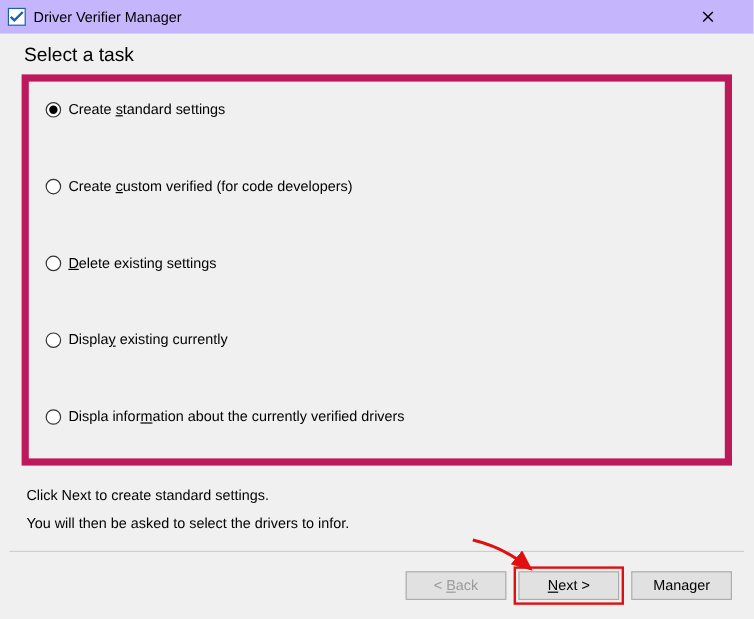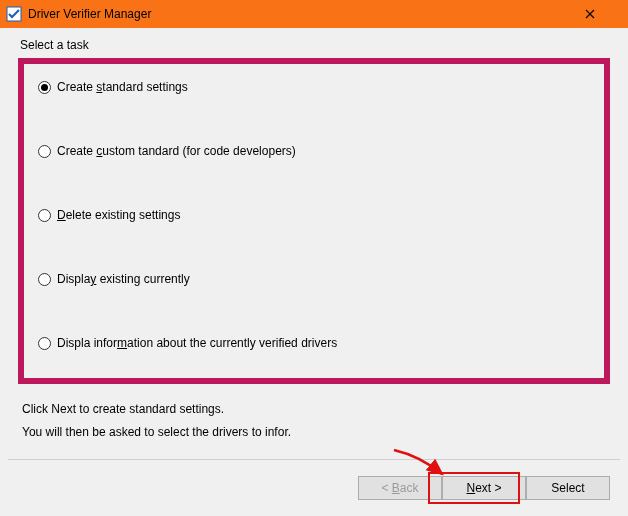--- a/index.html
+++ b/index.html
@@ -11,21 +11,21 @@
       font-size: 12px;
       color: #000;
       position: relative;
       overflow: hidden;
     }
     .titlebar {
       display: flex;
       align-items: center;
       height: 28px;
       padding: 0 18px 0 6px;
-      background: #f97316;
+      background: #c4b5fd;
     }
     .titlebar .app-icon {
       width: 16px;
       height: 16px;
       margin-right: 6px;
       display: flex;
       align-items: center;
       justify-content: center;
     }
     .titlebar .title {
@@ -38,21 +38,21 @@
       height: 24px;
       display: flex;
       align-items: center;
       justify-content: center;
       cursor: pointer;
     }
     .content {
       padding: 10px 18px 0 18px;
     }
     .group-label {
-      font-size: 12px;
+      font-size: 16px;
       color: #000;
       margin-bottom: 6px;
       margin-left: 2px;
     }
     .group-box {
       border: 6px solid #be185d;
       background: #f0f0f0;
       padding: 16px 14px 10px 14px;
       height: 326px;
     }
@@ -93,20 +93,21 @@
       right: 8px;
       bottom: 56px;
       height: 1px;
       background: #cfcfcf;
     }
     .button-row {
       position: absolute;
       bottom: 16px;
       right: 18px;
       display: flex;
+      gap: 10px;
     }
     .btn {
       width: 84px;
       height: 24px;
       background: #e1e1e1;
       border: 1px solid #adadad;
       font-family: inherit;
       font-size: 12px;
       cursor: pointer;
       position: relative;
@@ -154,21 +155,21 @@
   <div class="group-label">Select a task</div>
   <div class="group-box">
 
     <label class="radio-row">
       <span class="radio-circle checked"></span>
       <span class="radio-label"><span>Create </span><span class="mnemonic">s</span><span>tandard settings</span></span>
     </label>
 
     <label class="radio-row">
       <span class="radio-circle"></span>
-      <span class="radio-label"><span>Create </span><span class="mnemonic">c</span><span>ustom tandard (for code developers)</span></span>
+      <span class="radio-label"><span>Create </span><span class="mnemonic">c</span><span>ustom verified (for code developers)</span></span>
     </label>
 
     <label class="radio-row">
       <span class="radio-circle"></span>
       <span class="radio-label"><span></span><span class="mnemonic">D</span><span>elete existing settings</span></span>
     </label>
 
     <label class="radio-row">
       <span class="radio-circle"></span>
       <span class="radio-label"><span>Displa</span><span class="mnemonic">y</span><span> existing currently</span></span>
@@ -185,21 +186,21 @@
     <div>Click Next to create standard settings.</div>
     <div>You will then be asked to select the drivers to infor.</div>
   </div>
 </div>
 
 <div class="hr"></div>
 
 <div class="button-row">
   <button class="btn disabled"><span>&lt; </span><span class="mnemonic">B</span><span>ack</span></button>
   <button class="btn"><span class="mnemonic">N</span><span>ext &gt;</span></button>
-  <button class="btn">Select</button>
+  <button class="btn">Manager</button>
 </div>
 
 <div class="highlight-box"></div>
 <svg class="arrow" width="60" height="34" viewBox="0 0 60 34">
   <defs>
     <marker id="ah" markerWidth="8" markerHeight="8" refX="6" refY="3" orient="auto">
       <path d="M0,0 L7,3 L0,6 Z" fill="#e01010"></path>
     </marker>
   </defs>
   <path d="M4 4 Q 30 10 52 28" fill="none" stroke="#e01010" stroke-width="2.5" marker-end="url(#ah)"></path>

